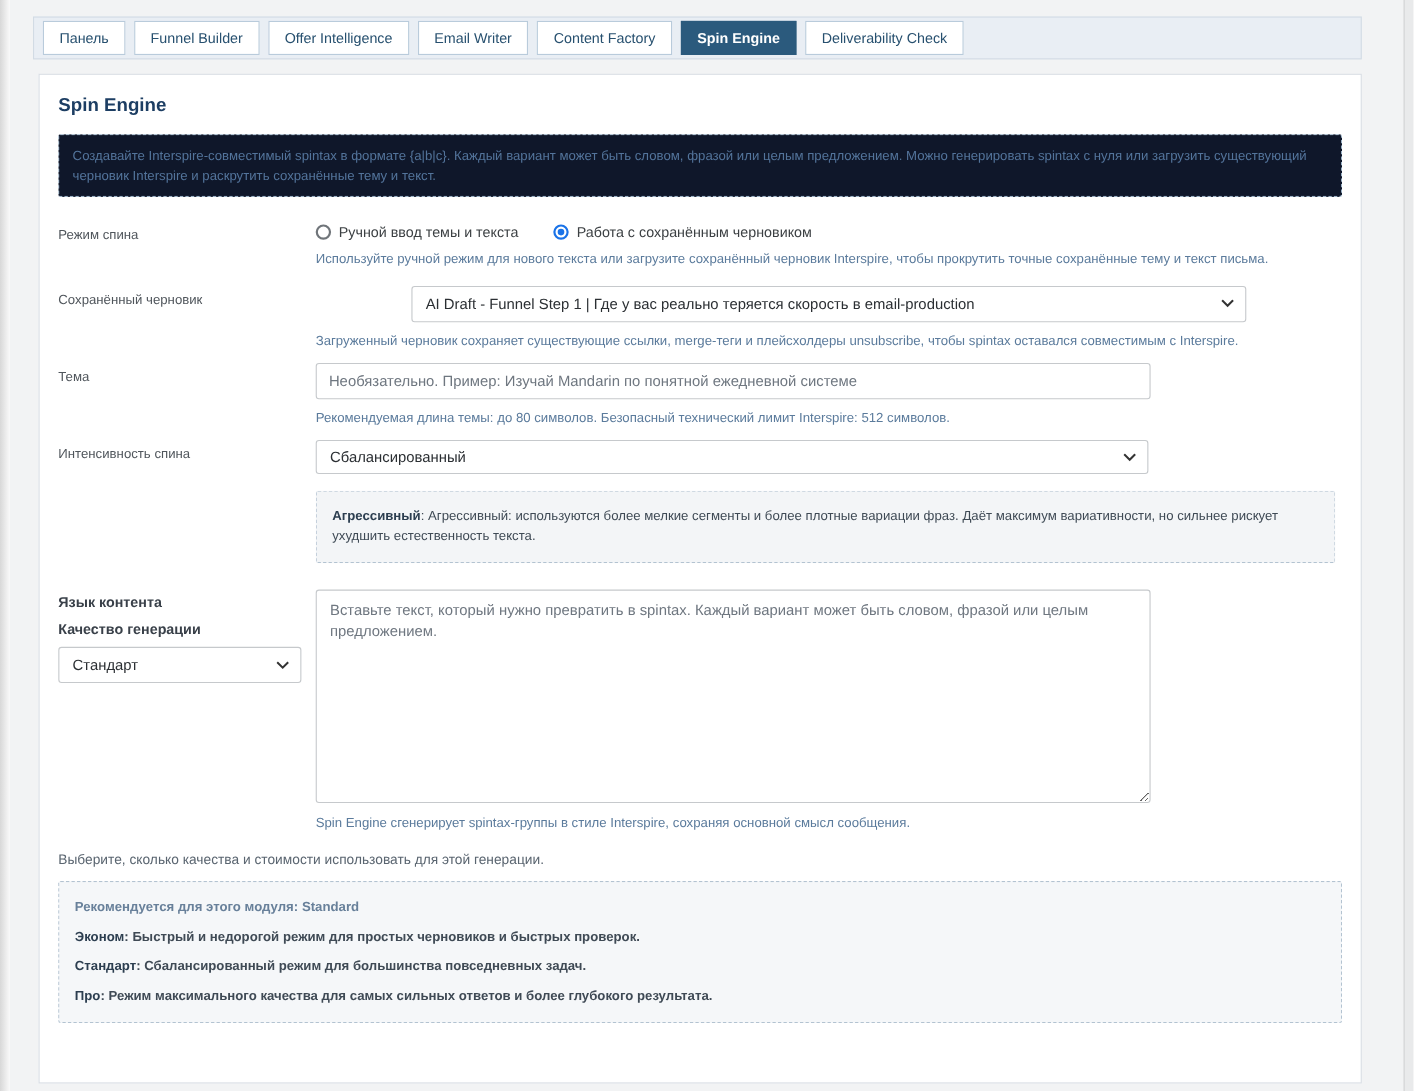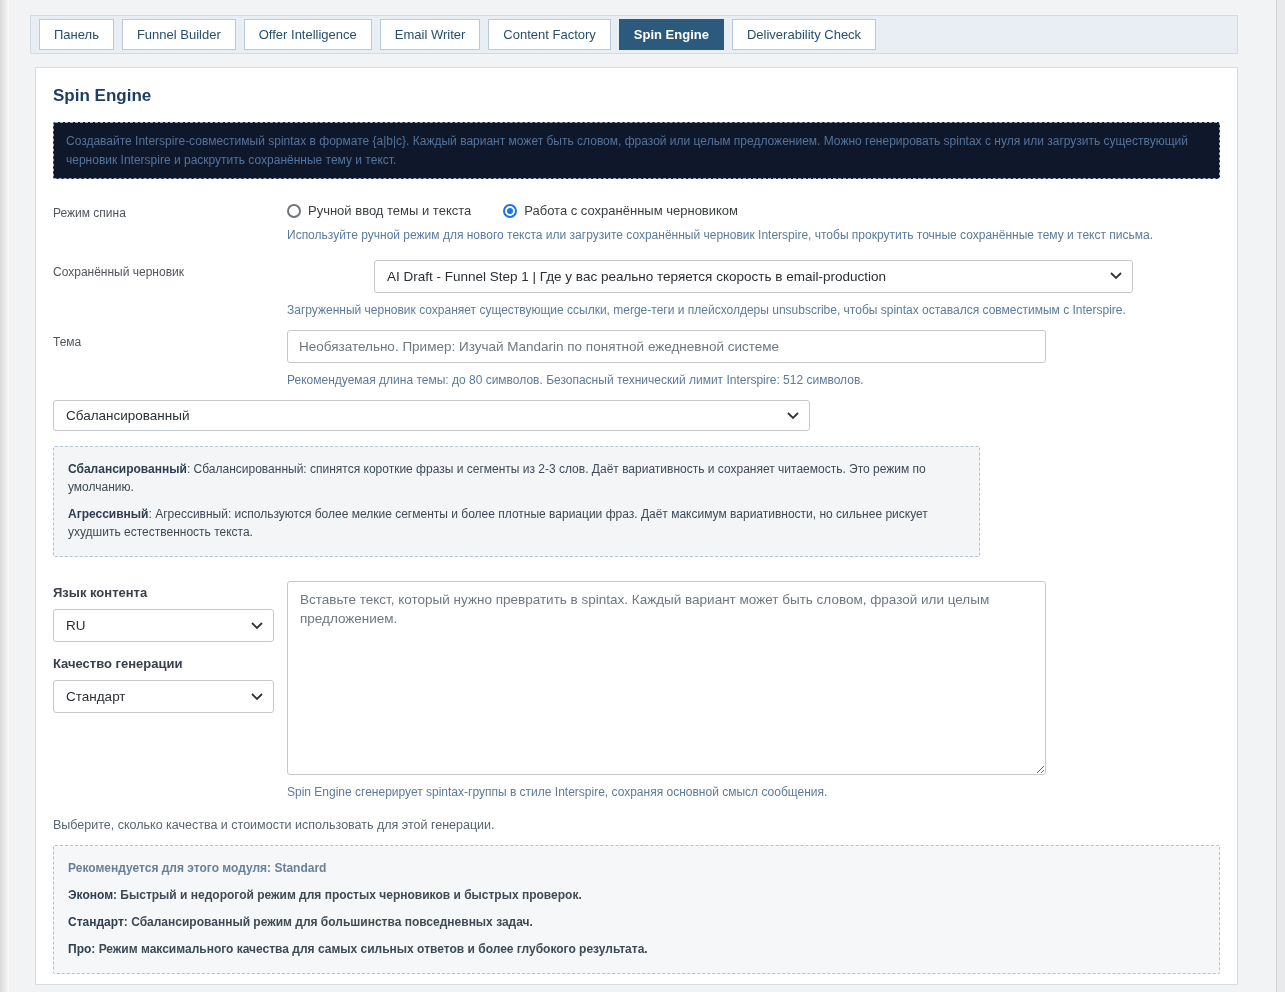--- a/index.html
+++ b/index.html
@@ -163,47 +163,39 @@
 
   <div class="row" style="margin-bottom:11px;">
     <div class="row-label">Тема</div>
     <div class="row-field">
       <input class="text-input" type="text" placeholder="Необязательно. Пример: Изучай Mandarin по понятной ежедневной системе" style="">
       <div class="helper">Рекомендуемая длина темы: до 80 символов. Безопасный технический лимит Interspire: 512 символов.</div>
     </div>
   </div>
 
   <div class="row">
+    <div class="row-label">Интенсивность спина</div>
     <div class="row-field">
       <div class="sel" style="width:757px; height:31px;">
         <span>Сбалансированный</span>
         <span class="chev">
           <svg width="12" height="8" viewBox="0 0 12 8">
               <path d="M1 1l5 5 5-5" fill="none" stroke="#333" stroke-width="1.8"></path>
             </svg>
         </span>
       </div>
       <div class="info-box">
-        <p><b>Сбалансированный</b><span>: Сбалансированный: спинятся короткие фразы и сегменты из 2-3 слов. Даёт вариативность и сохраняет читаемость. Это режим по умолчанию.</span></p>
         <p><b>Агрессивный</b><span>: Агрессивный: используются более мелкие сегменты и более плотные вариации фраз. Даёт максимум вариативности, но сильнее рискует ухудшить естественность текста.</span></p>
       </div>
     </div>
   </div>
 
   <div class="two-col">
     <div class="side-col">
       <div class="side-label">Язык контента</div>
-      <div class="sel">
-        <span>RU</span>
-        <span class="chev">
-          <svg width="12" height="8" viewBox="0 0 12 8">
-              <path d="M1 1l5 5 5-5" fill="none" stroke="#333" stroke-width="1.8"></path>
-            </svg>
-        </span>
-      </div>
       <div class="side-label">Качество генерации</div>
       <div class="sel">
         <span>Стандарт</span>
         <span class="chev">
           <svg width="12" height="8" viewBox="0 0 12 8">
               <path d="M1 1l5 5 5-5" fill="none" stroke="#333" stroke-width="1.8"></path>
             </svg>
         </span>
       </div>
     </div>

